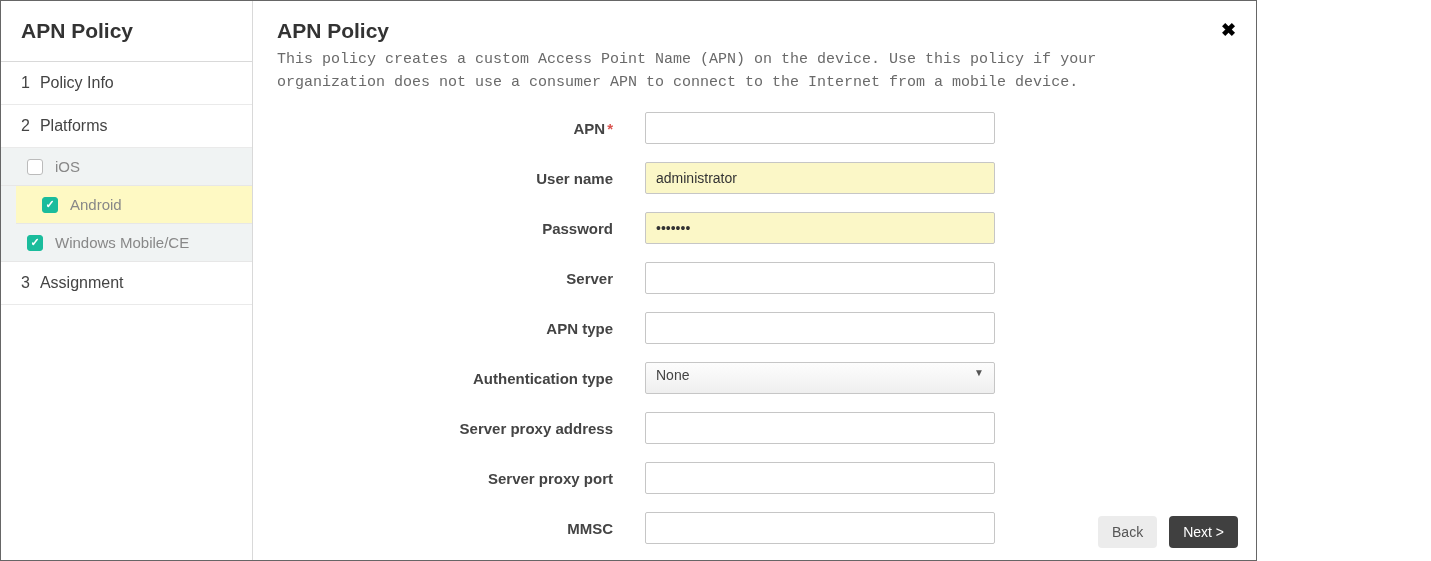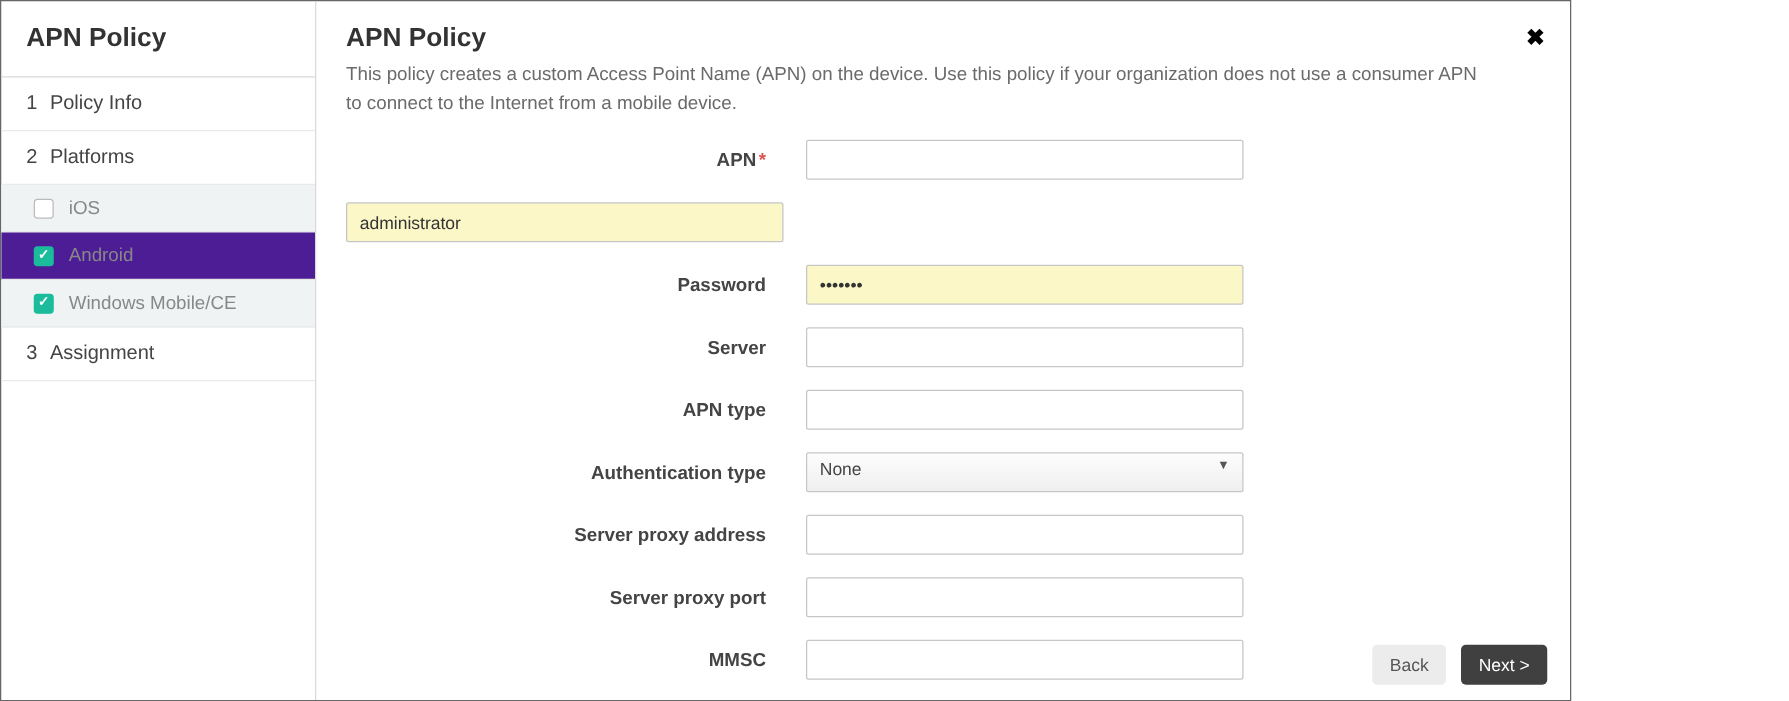--- a/index.html
+++ b/index.html
@@ -54,21 +54,22 @@
   .platform-item {
     padding: 10px 20px 10px 26px;
     display: flex;
     align-items: center;
     font-size: 15px;
     color: #888;
     cursor: pointer;
     border-bottom: 1px solid #e7e7e7;
   }
   .platform-item.active {
-    background: #4c1d95;
+    background: #fef9c3;
+    margin-left: 15px;
   }
   .cb {
     width: 16px;
     height: 16px;
     border: 1px solid #bbb;
     border-radius: 3px;
     margin-right: 12px;
     display: flex;
     align-items: center;
     justify-content: center;
@@ -109,20 +110,21 @@
     font-size: 21px;
     font-weight: 700;
     margin: 2px 0 6px 0;
     color: #333;
   }
   .main-desc {
     font-size: 15px;
     color: #6a6a6a;
     line-height: 1.5;
     margin: 0 40px 18px 0;
+    font-family: Liberation Mono, monospace;
   }
   .form {
     margin-top: 8px;
   }
   .form-row {
     display: flex;
     align-items: center;
     margin-bottom: 18px;
   }
   .form-label {
@@ -241,20 +243,21 @@
     <div class="form">
 
       <div class="form-row">
         <div class="form-label">
           <span>APN</span><span class="req">*</span>
         </div>
         <input class="form-input" value="" style="">
       </div>
 
       <div class="form-row">
+        <div class="form-label">User name</div>
         <input class="form-input autofill" value="administrator" style="">
       </div>
 
       <div class="form-row">
         <div class="form-label">Password</div>
         <input class="form-input autofill" value="•••••••" style="">
       </div>
 
       <div class="form-row">
         <div class="form-label">Server</div>

